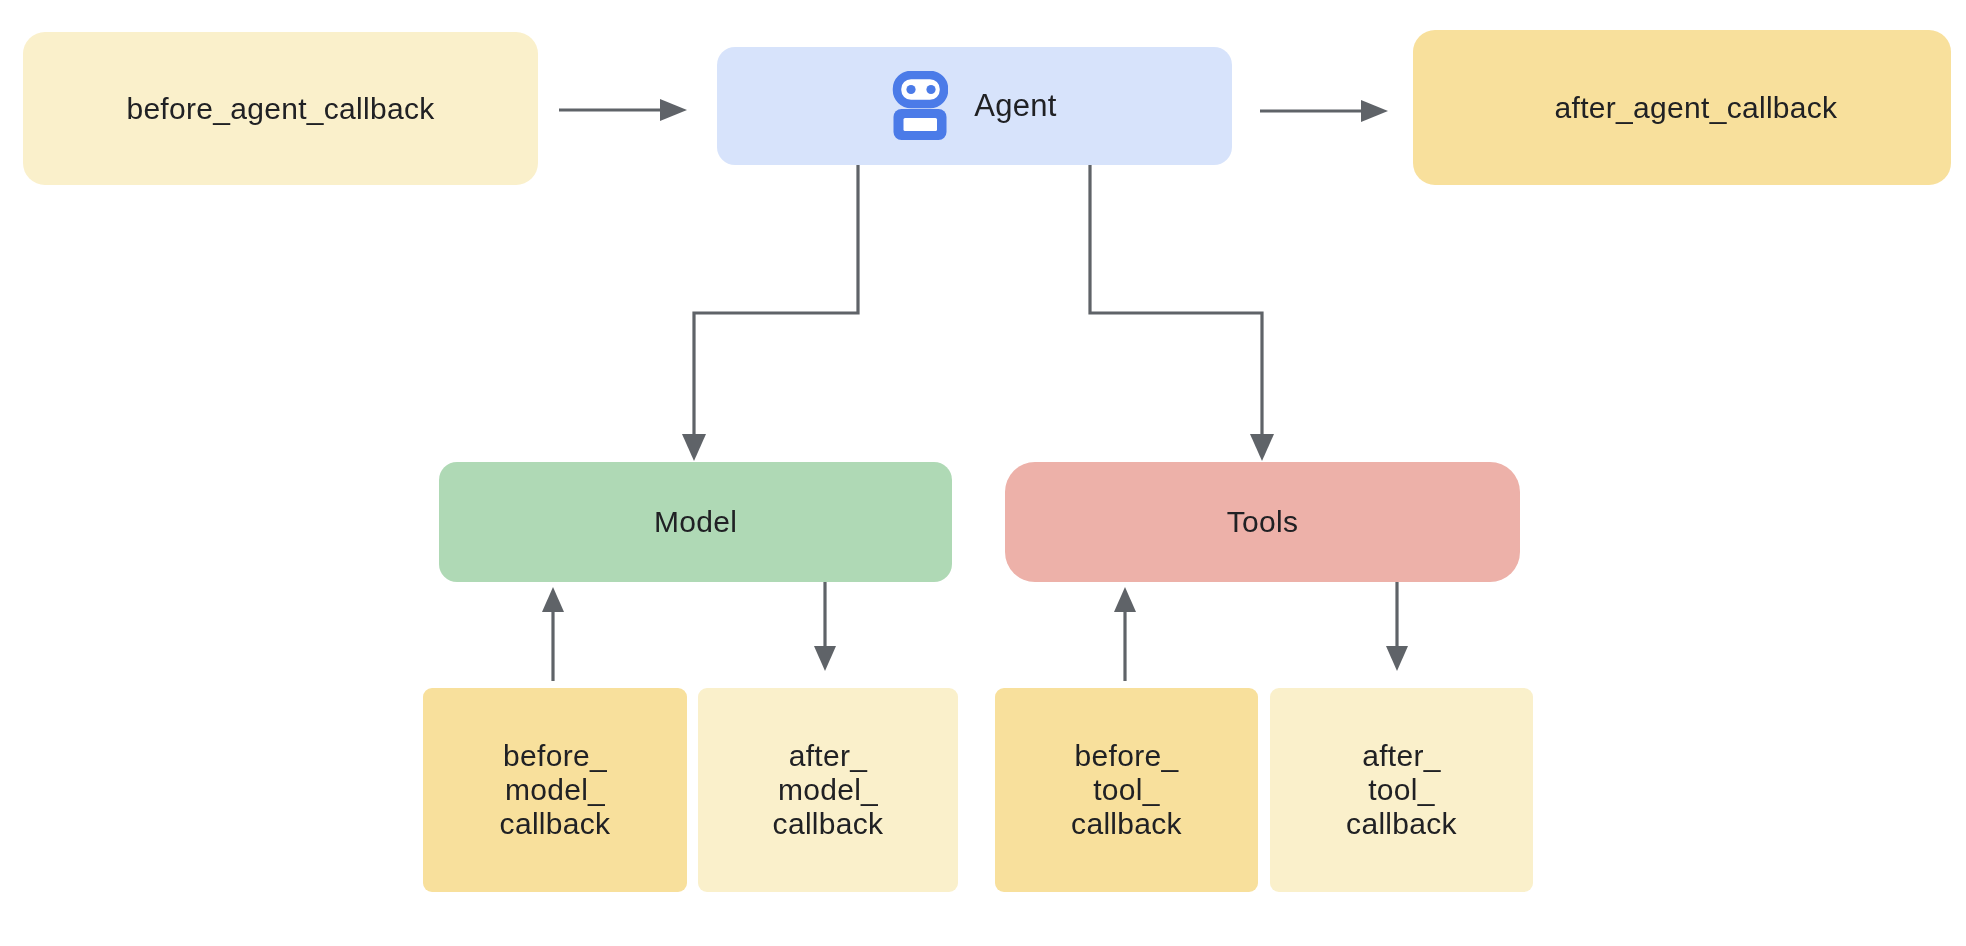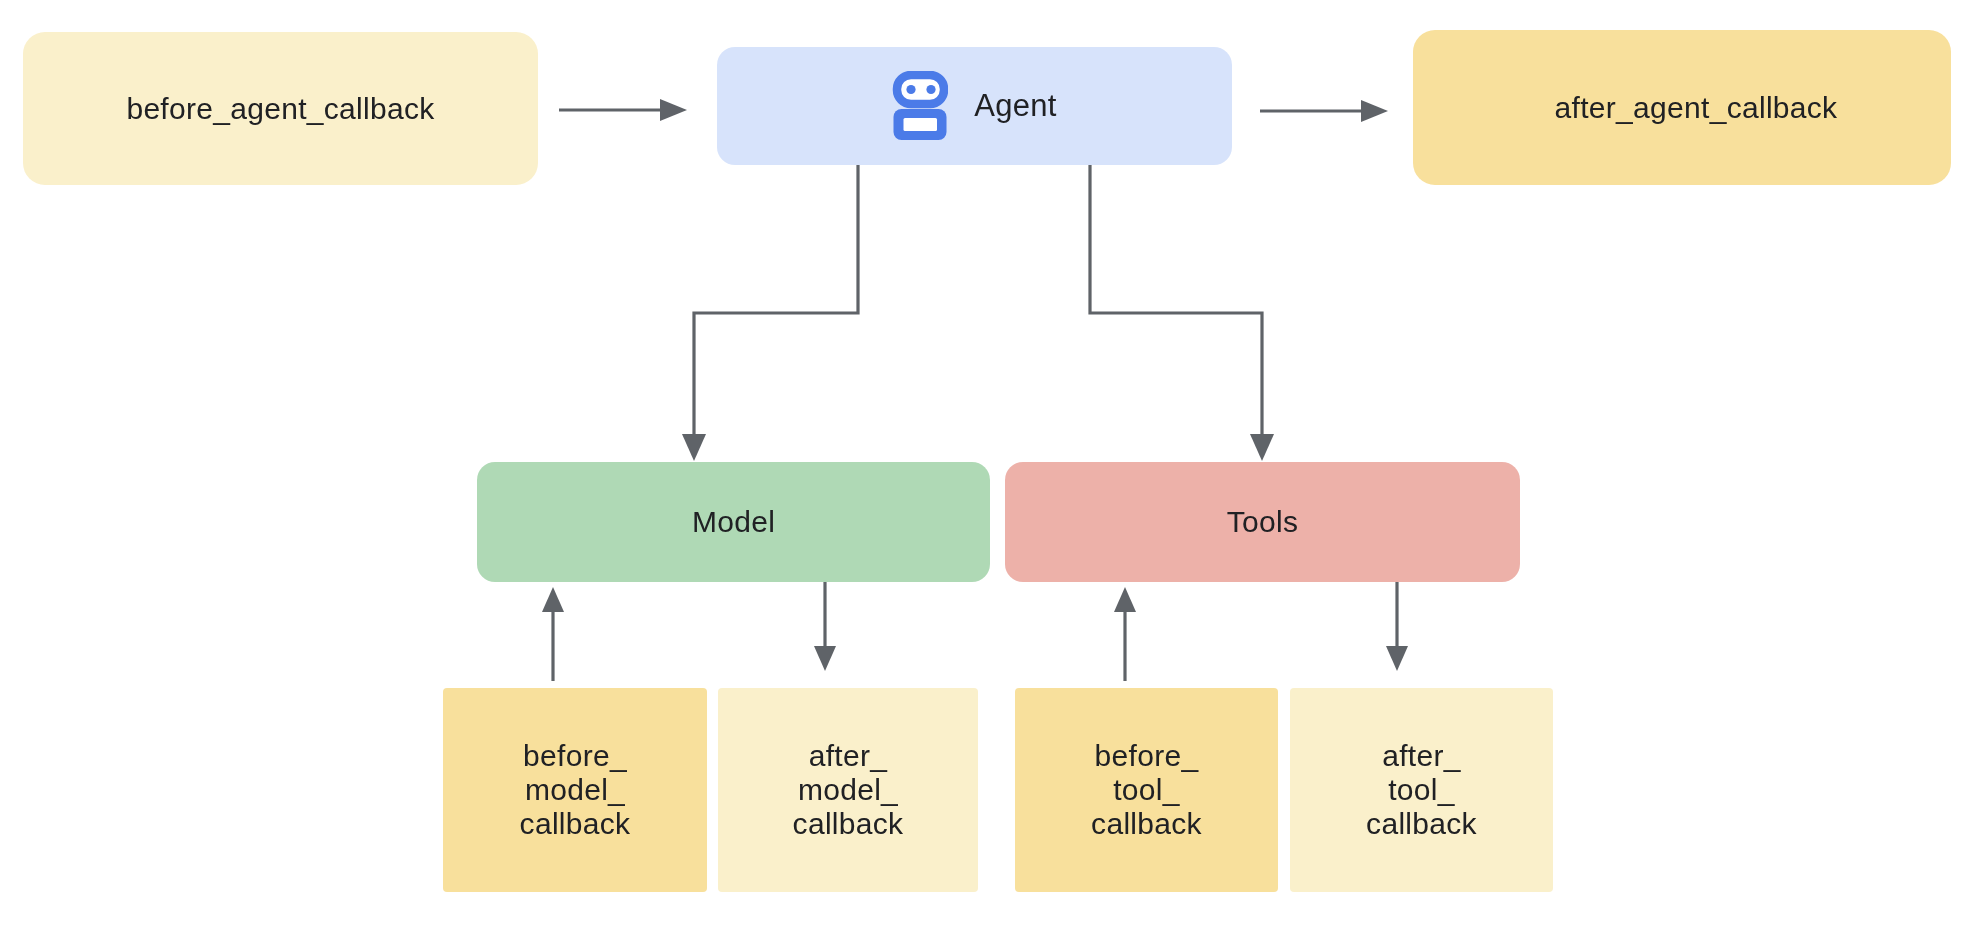--- a/index.html
+++ b/index.html
@@ -14,21 +14,21 @@
     position:absolute;
     display:flex;align-items:center;justify-content:center;
     text-align:center;
     font-size:30px;
     line-height:34px;
     letter-spacing:0.3px;
     white-space:pre-line;
   }
   .r1{border-radius:22px;}
   .r2{border-radius:18px;}
-  .r3{border-radius:4px;margin-left:20px;}
+  .r3{border-radius:9px;}
   
   #n-before-agent{left:23px;  top:32px;  width:515px;height:153px;}
   #n-agent       {left:717px; top:47px;  width:515px;height:118px;}
   #n-after-agent {left:1413px;top:30px;  width:510px;height:155px;}
   #n-model       {left:439px; top:462px; width:513px;height:120px;}
   #n-tools       {left:1005px;top:462px; width:515px;height:120px;}
   #n-before-model{left:423px; top:688px; width:264px;height:204px;}
   #n-after-model {left:698px; top:688px; width:260px;height:204px;}
   #n-before-tool {left:995px; top:688px; width:263px;height:204px;}
   #n-after-tool  {left:1270px;top:688px; width:263px;height:204px;}
@@ -84,25 +84,25 @@
         <rect x="11.5" y="47" width="33.5" height="13" rx="1.5" fill="#FFFFFF"></rect>
       </svg>
       <span class="label">Agent</span>
     </div>
   </div>
 
   <div class="node r1" id="n-after-agent" style="background-color: rgb(248, 224, 156); padding-left: 28px;">
     <span>after_agent_callback</span>
   </div>
 
-  <div class="node r2" id="n-model" style="background-color: rgb(175, 217, 181); margin-left: 38px;">
+  <div class="node r2" id="n-model" style="background-color: rgb(175, 217, 181);">
     <span>Model</span>
   </div>
 
-  <div class="node r2" id="n-tools" style="background-color: rgb(237, 177, 169);">
+  <div class="node r2" id="n-tools" style="background-color: rgb(237, 177, 169); border-radius: 30px;">
     <span>Tools</span>
   </div>
 
   <div class="node r3" id="n-before-model" style="background-color: rgb(248, 224, 156);">
     <span>before_
 model_
 callback</span>
   </div>
 
   <div class="node r3" id="n-after-model" style="background-color: rgb(250, 240, 203);">

